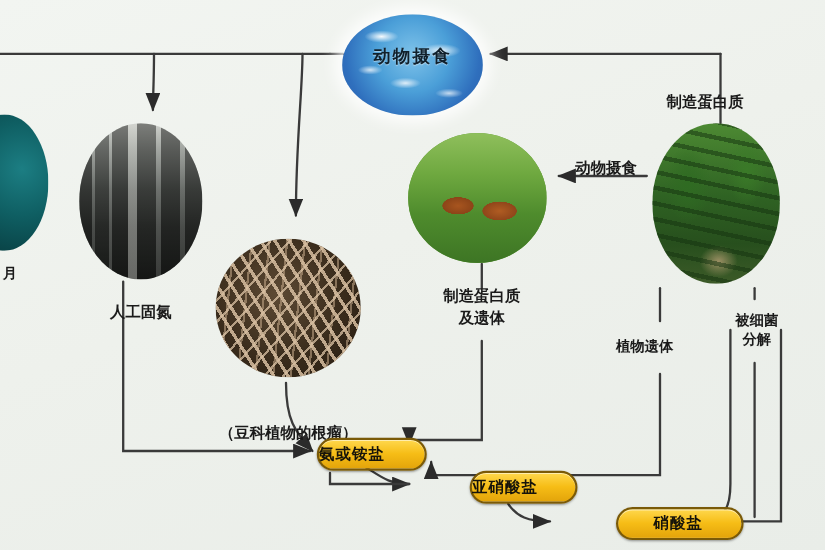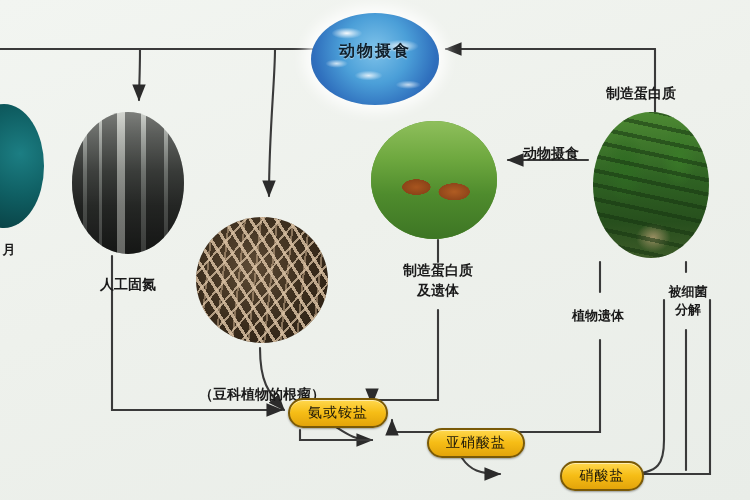--- a/index.html
+++ b/index.html
@@ -78,26 +78,26 @@
   .node-partial{left:-36px;top:104px;width:80px;height:124px;border-radius:50%;}
   .node-partial .inner{
     background:radial-gradient(circle at 70% 40%, #1c7e83 0%, #0f5f63 45%, #07383b 100%);
   }
 
   .lbl{position:absolute;color:#1a1a1a;font-weight:bold;line-height:1.18;
        text-align:center;white-space:nowrap;}
   .lbl.s13{font-size:13px;}
   .lbl.s14{font-size:14px;}
 
-  .pill{position:absolute;display:flex;align-items:center;justify-content:center;
+  .pill{position:absolute;display:flex;align-items:center;
     border-radius:999px;
     background:linear-gradient(180deg,#ffd84d 0%,#f6bd16 48%,#e3a40a 100%);
     border:2px solid #7a5a08;
     box-shadow:0 1px 2px rgba(0,0,0,.35), inset 0 1px 0 rgba(255,255,255,.55);
-    color:#17140a;font-weight:normal;font-size:14px;letter-spacing:1px;
+    color:#17140a;font-weight:bold;font-size:14px;letter-spacing:1px;
   }
 </style>
 </head>
 <body>
 
 <div id="stage">
 
   <svg id="wires" viewBox="0 0 750 500">
     <defs>
       <marker id="ah" markerWidth="9" markerHeight="9" refX="7.4" refY="3.2" orient="auto" markerUnits="strokeWidth">
@@ -168,28 +168,28 @@
   <div class="lbl s14" style="left:508px;top:145px;width:86px;">动物摄食</div>
 
   <div class="photo node-forest">
     <div class="inner"></div>
   </div>
   <div class="lbl s14" style="left:585px;top:85px;width:112px;">制造蛋白质</div>
 
   <div class="lbl s14" style="left:382px;top:262px;width:112px;">制造蛋白质</div>
   <div class="lbl s14" style="left:382px;top:282px;width:112px;">及遗体</div>
 
-  <div class="lbl s13" style="left:568px;top:308px;width:60px;">植物遗体</div>
+  <div class="lbl s13" style="left:556px;top:308px;width:60px;">植物遗体</div>
 
   <div class="lbl s13" style="left:660px;top:284px;width:56px;">被细菌</div>
   <div class="lbl s13" style="left:660px;top:302px;width:56px;">分解</div>
 
   <div class="pill" style="left:288px;top:398px;width:96px;height:26px;">
     <span>氨或铵盐</span>
   </div>
   <div class="pill" style="left:427px;top:428px;width:94px;height:26px;">
     <span>亚硝酸盐</span>
   </div>
-  <div class="pill" style="left:560px;top:461px;width:80px;height:26px;">
+  <div class="pill" style="left:560px;top:461px;width:80px;height:26px;padding-left:32px;">
     <span>硝酸盐</span>
   </div>
 
 </div>
 
 </body></html>

